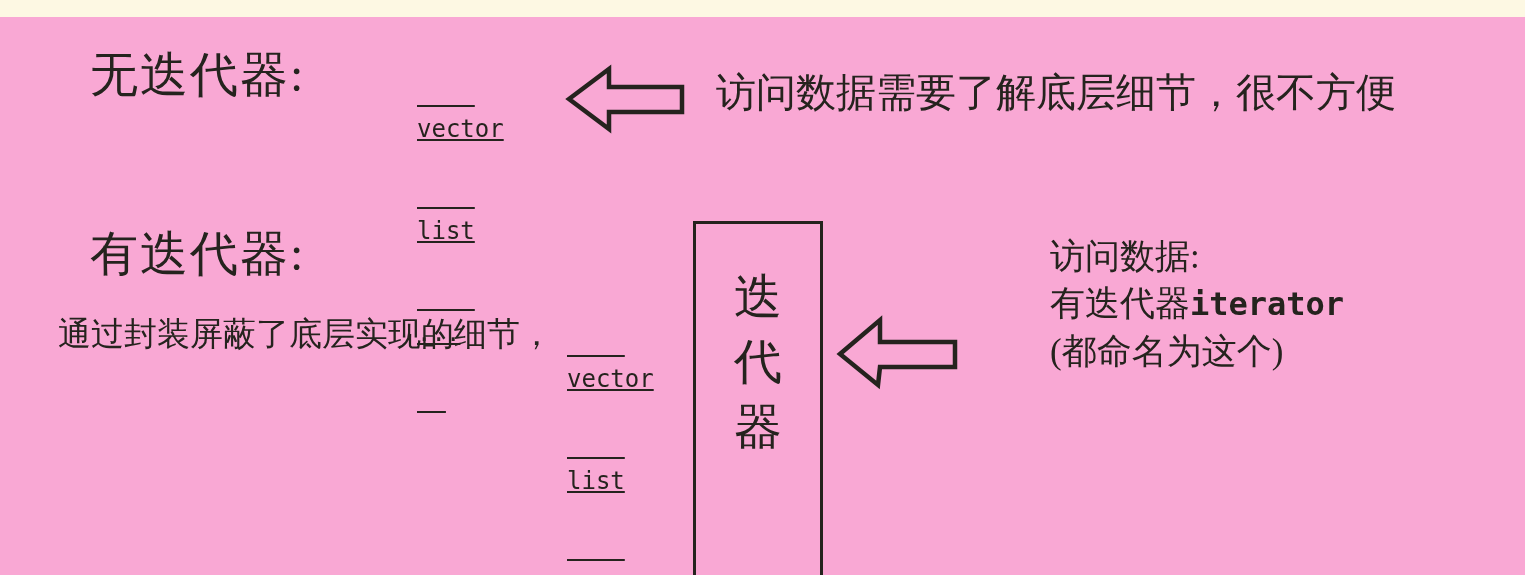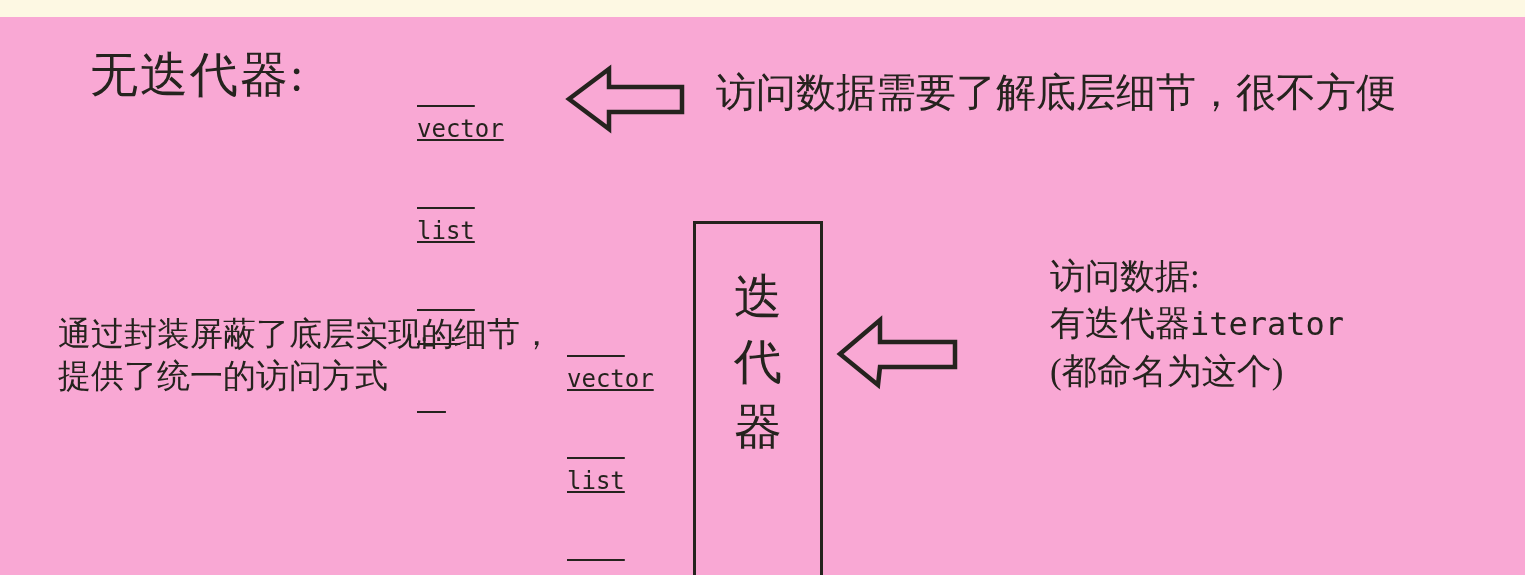--- a/index.html
+++ b/index.html
@@ -54,28 +54,28 @@
     flex-direction: column;
     align-items: center;
     padding-top: 40px;
   }
   .iter-box .char {
     font-size: 48px;
     line-height: 65px;
   }
   .notes {
     left: 1050px;
-    top: 236px;
+    top: 216px;
     font-size: 35px;
     line-height: 47px;
     white-space: nowrap;
   }
   .code {
     font-family: "DejaVu Sans Mono", "Liberation Mono", monospace;
-    font-weight: normal;
+    font-weight: bold;
     font-size: 32px;
   }
   .arrow-icon svg { display: block; }
   .arrow-icon polygon {
     fill: none;
     stroke: #25231E;
     stroke-width: 4.5;
     stroke-linejoin: miter;
   }
 </style>
@@ -93,24 +93,24 @@
   </div>
 
   <div class="abs arrow-icon" style="left:564px; top:46px;">
     <svg width="124" height="72" viewBox="0 0 124 72" aria-hidden="true">
       <polygon points="5,36 45,6 45,24 118,24 118,49 45,49 45,66"></polygon>
     </svg>
   </div>
 
   <div class="abs caption" style="left:716px; top:56px;">访问数据需要了解底层细节，很不方便</div>
 
+  <div class="abs heading" style="left:90px; top:213px;">有迭代器:</div>
 
   <div class="abs desc" style="left:58px; top:296px;">
     <div>通过封装屏蔽了底层实现的细节，</div>
-    <div>提供了统一的访问方式</div>
   </div>
 
   <div class="abs code-list" style="left:567px; top:277px;">
     <div>vector</div>
     <div>list</div>
     <div>...</div>
   </div>
 
   <div class="abs iter-box">
     <div class="char">迭</div>

